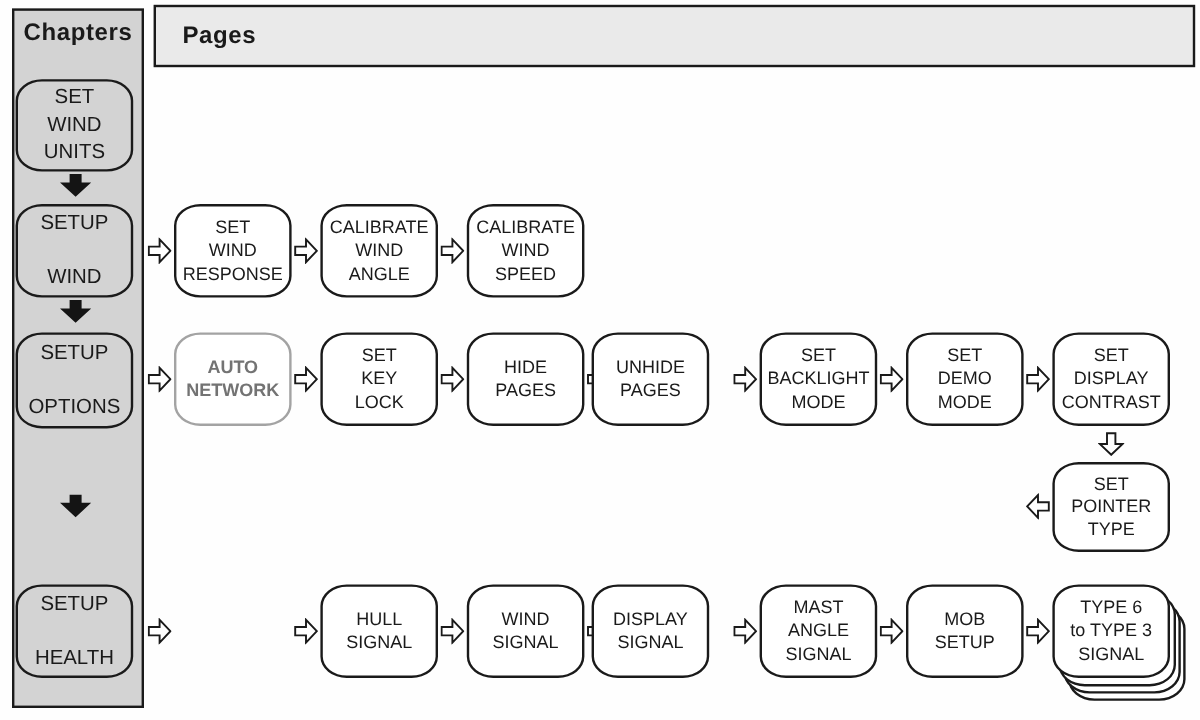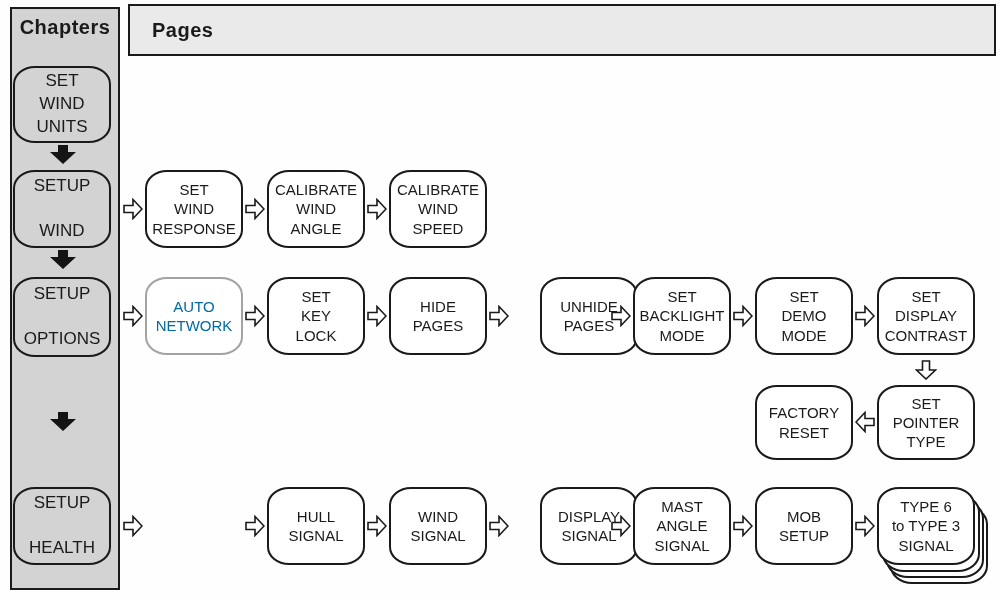--- a/index.html
+++ b/index.html
@@ -25,24 +25,24 @@
   .pages-title{font-size:20px;font-weight:bold;letter-spacing:0.5px;padding-left:22px;}
   
   .box{
     position:absolute;width:98px;height:78px;box-sizing:border-box;
     background:#fff;border:2px solid #1a1a1a;border-radius:22px / 18px;
     display:flex;align-items:center;justify-content:center;
     text-align:center;font-size:15px;line-height:1.28;
   }
   .box .lbl{white-space:pre-line;display:block;width:100%;text-align:center;}
   .chapter-box{background:#d3d3d3;font-size:17px;line-height:1.35;}
-  .disabled{border-color:#a3a3a3;color:#0369a1;}
+  .disabled{border-color:#a3a3a3;color:#737373;font-weight:bold;}
   .sub{height:75px;}
   
-  .c1{left:145px}.c2{left:267px}.c3{left:389px}.c4{left:540px}.c5{left:633px}.c6{left:755px}.c7{left:877px}
+  .c1{left:145px}.c2{left:267px}.c3{left:389px}.c4{left:493px}.c5{left:633px}.c6{left:755px}.c7{left:877px}
   .r1{top:170px}.r2{top:277px}.rs{top:385px}.r3{top:487px}
   .arrow{position:absolute;line-height:0;}
   .sheet{
     position:absolute;width:98px;height:78px;box-sizing:border-box;background:#fff;
     border:2px solid #1a1a1a;border-radius:22px / 18px;
   }
 </style>
 </head>
 <body>
 
@@ -197,24 +197,20 @@
   </div>
   <div class="box c7 rs sub">
     <span class="lbl">SET
 POINTER
 TYPE</span>
   </div>
   <div class="arrow" style="left:855px;top:411px">
     <svg width="20" height="22" viewBox="0 0 20 22">
         <polygon points="19,7.5 10,7.5 10,1.5 1,11 10,20.5 10,14.5 19,14.5" fill="#fff" stroke="#1a1a1a" stroke-width="1.6"></polygon>
       </svg>
-  </div>
-  <div class="box c6 rs sub">
-    <span class="lbl">FACTORY
-RESET</span>
   </div>
 
   <div class="arrow" style="left:123px;top:515px">
     <svg width="20" height="22" viewBox="0 0 20 22">
         <polygon points="1,7.5 10,7.5 10,1.5 19,11 10,20.5 10,14.5 1,14.5" fill="#fff" stroke="#1a1a1a" stroke-width="1.6"></polygon>
       </svg>
   </div>
   <div class="arrow" style="left:245px;top:515px">
     <svg width="20" height="22" viewBox="0 0 20 22">
         <polygon points="1,7.5 10,7.5 10,1.5 19,11 10,20.5 10,14.5 1,14.5" fill="#fff" stroke="#1a1a1a" stroke-width="1.6"></polygon>

